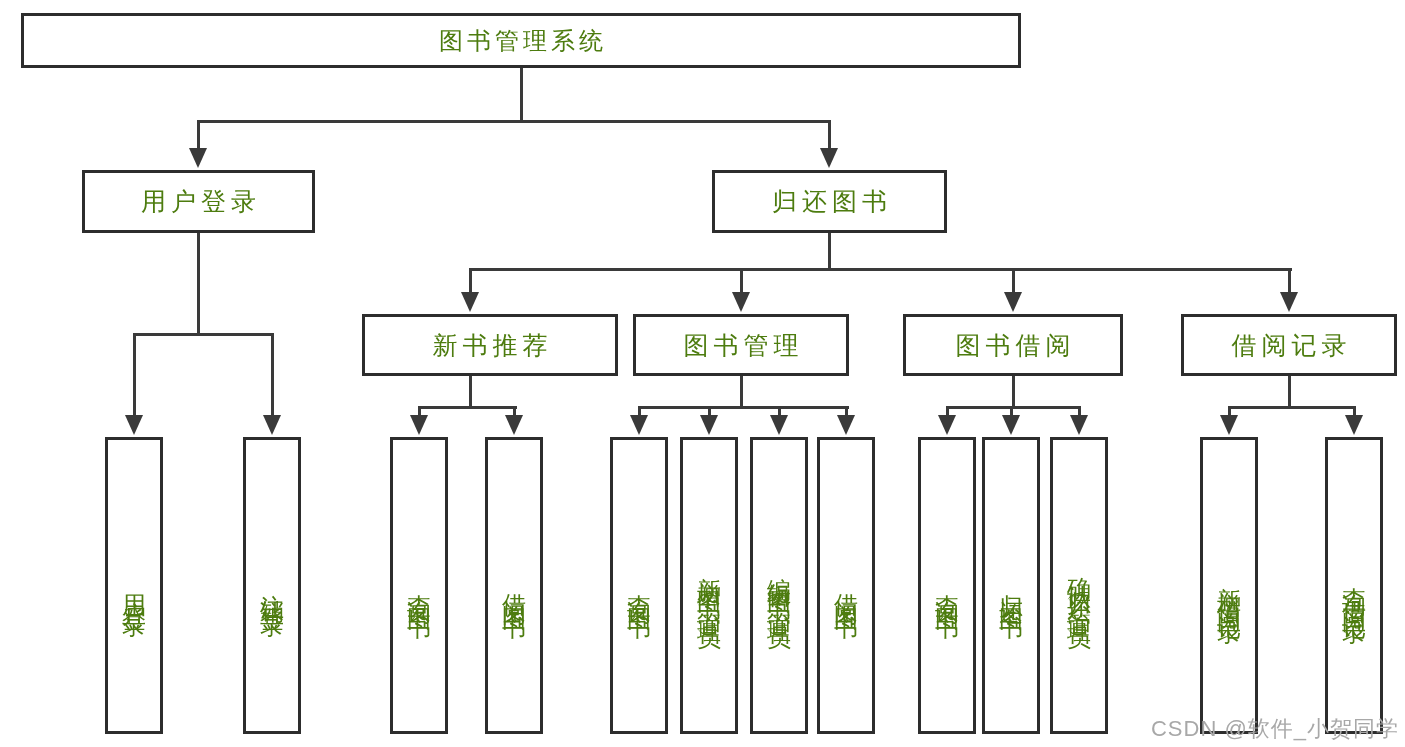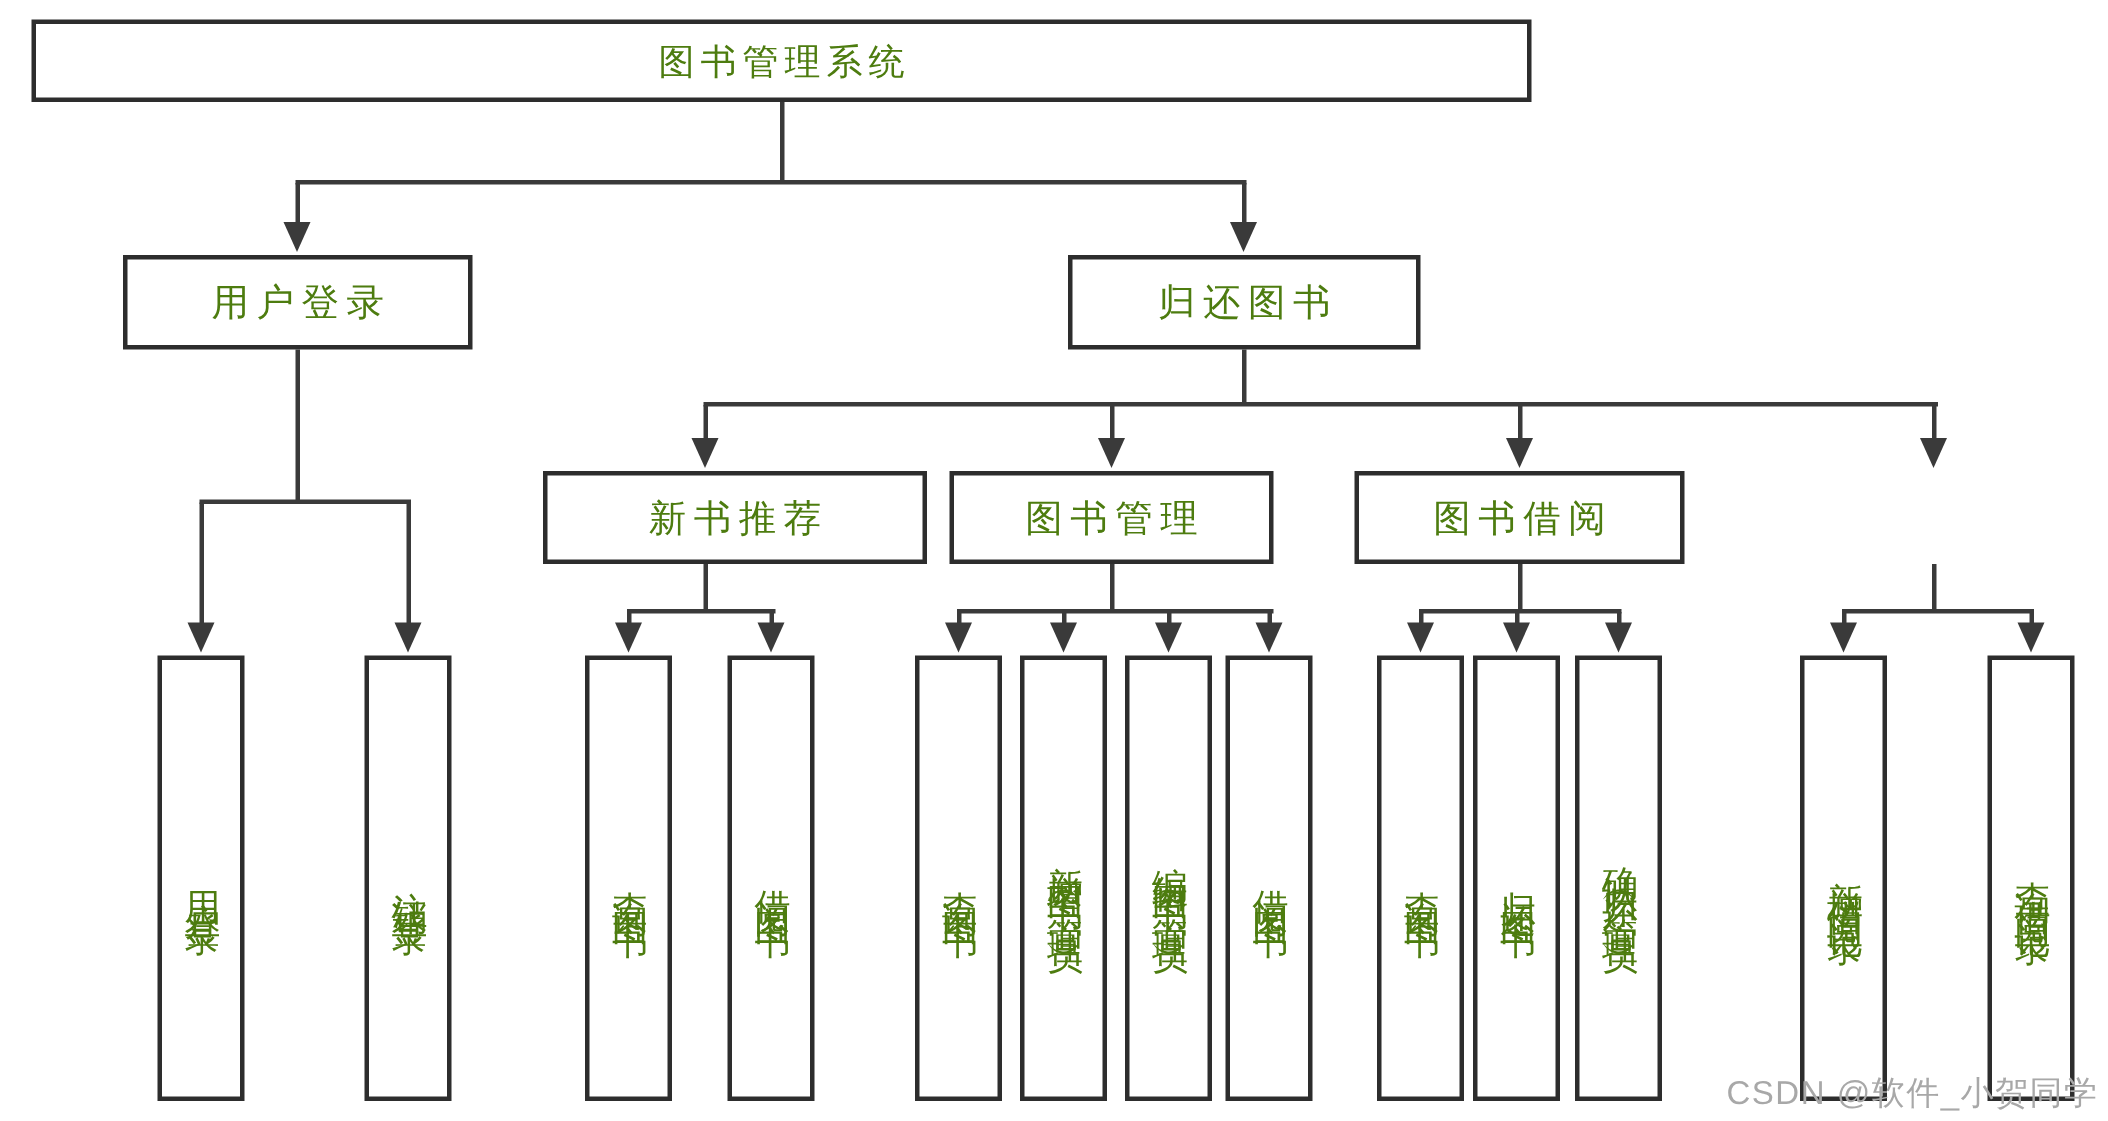--- a/index.html
+++ b/index.html
@@ -52,20 +52,21 @@
 <div id="canvas">
 
   <div class="box rootbox" style="left:21px;top:13px;width:1000px;height:55px;">图书管理系统</div>
 
   <div class="box hbox" style="left:82px;top:170px;width:233px;height:63px;">用户登录</div>
   <div class="box hbox" style="left:712px;top:170px;width:235px;height:63px;">归还图书</div>
 
   <div class="box hbox" style="left:362px;top:314px;width:256px;height:62px;">新书推荐</div>
   <div class="box hbox" style="left:633px;top:314px;width:216px;height:62px;">图书管理</div>
   <div class="box hbox" style="left:903px;top:314px;width:220px;height:62px;">图书借阅</div>
+  <div class="box hbox" style="left:1181px;top:314px;width:216px;height:62px;">借阅记录</div>
 
   <div class="box vbox" style="left:105px;top:437px;width:58px;height:297px;">用户登录</div>
   <div class="box vbox" style="left:243px;top:437px;width:58px;height:297px;">注销登录</div>
   <div class="box vbox" style="left:390px;top:437px;width:58px;height:297px;">查询图书</div>
   <div class="box vbox" style="left:485px;top:437px;width:58px;height:297px;">借阅图书</div>
   <div class="box vbox" style="left:610px;top:437px;width:58px;height:297px;">查询图书</div>
   <div class="box vbox" style="left:680px;top:437px;width:58px;height:297px;">新增图书（管理员）</div>
   <div class="box vbox" style="left:750px;top:437px;width:58px;height:297px;">编辑图书（管理员）</div>
   <div class="box vbox" style="left:817px;top:437px;width:58px;height:297px;">借阅图书</div>
   <div class="box vbox" style="left:918px;top:437px;width:58px;height:297px;">查询图书</div>

